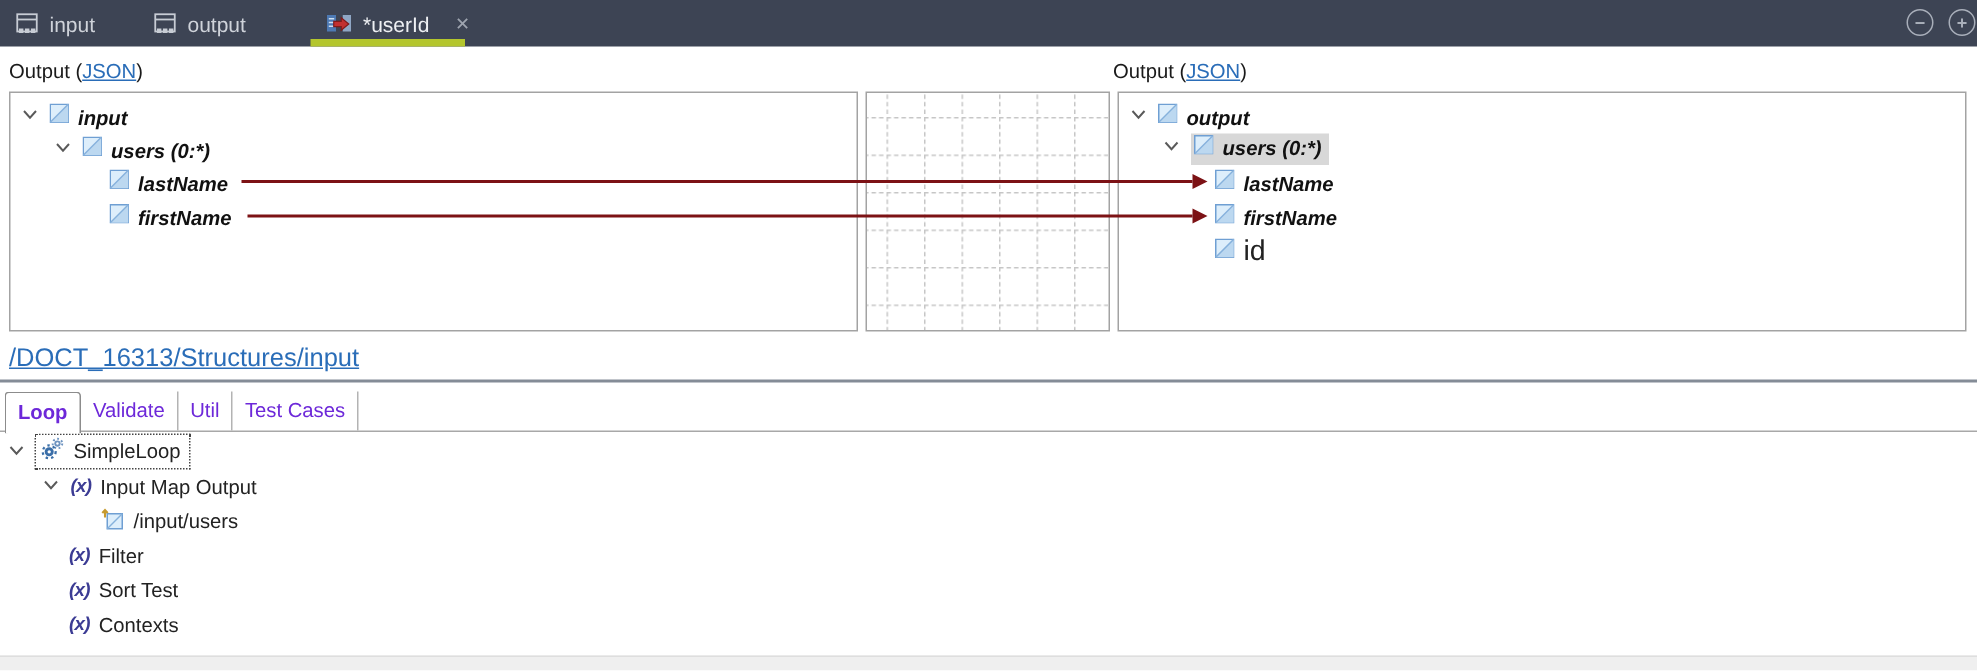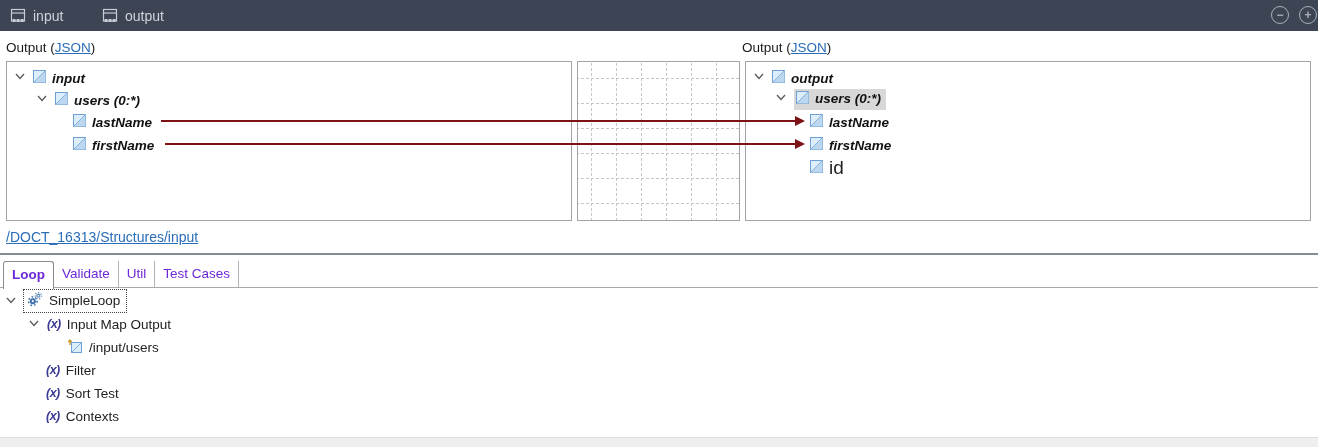--- a/index.html
+++ b/index.html
@@ -29,21 +29,21 @@
   .hl{display:flex;align-items:center;gap:6px;background:var(--selection-gray,#d8d8d8);padding:1px 5px 2px 2px;}
   .chev{flex:0 0 auto;}
   .gridpanel svg{display:block;}
 
   
   .mapline{position:absolute;height:2px;background:var(--mapping-red,#7c1215);z-index:5;}
   .maparrow{position:absolute;width:0;height:0;border-top:5px solid transparent;border-bottom:5px solid transparent;
             border-left:10px solid var(--mapping-red,#7c1215);z-index:5;}
 
   
-  .slink{position:absolute;font-size:14px;}
+  .slink{position:absolute;font-size:17px;}
 
   
   .sash{position:absolute;left:0;top:253px;width:1318px;height:2px;background:#848c97;}
 
   
   .btabs{position:absolute;left:3px;top:261px;display:flex;z-index:3;}
   .btab{font-size:13.5px;color:#6d28d9;line-height:26px;height:26px;padding:0 8px;border-right:1px solid #b3b3b3;}
   .btab.active{font-weight:bold;border:1px solid #8c8c8c;border-bottom:none;border-radius:3px 3px 0 0;
                background:#fff;height:27px;}
   .btabline{position:absolute;left:0;top:287px;width:1318px;height:1px;background:#a8a8a8;z-index:2;}
@@ -82,20 +82,35 @@
           <rect x="1.5" y="1.5" width="13" height="11.5" fill="none" stroke="#c7ccd4" stroke-width="1.2"></rect>
           <line x1="1.5" y1="5" x2="14.5" y2="5" stroke="#c7ccd4" stroke-width="1.2"></line>
           <rect x="2.6" y="11" width="3" height="3" fill="#c7ccd4"></rect>
           <rect x="6.6" y="11" width="3" height="3" fill="#c7ccd4"></rect>
           <rect x="10.6" y="11" width="3" height="3" fill="#c7ccd4"></rect>
         </svg>
       </span>
       <span>output</span>
     </div>
 
+    <div class="ttab active" style="left:207px;width:103px;padding-left:10px;box-sizing:border-box;">
+      <span class="ticon">
+        <svg width="18" height="16" viewBox="0 0 18 16">
+          <rect x="1" y="2" width="6" height="11" fill="#4d79b3"></rect>
+          <line x1="2.2" y1="4.5" x2="5.8" y2="4.5" stroke="#cfe0f2" stroke-width="1"></line>
+          <line x1="2.2" y1="7" x2="5.8" y2="7" stroke="#cfe0f2" stroke-width="1"></line>
+          <line x1="2.2" y1="9.5" x2="5.8" y2="9.5" stroke="#cfe0f2" stroke-width="1"></line>
+          <rect x="11.5" y="2" width="5.5" height="11" fill="#8fa6c4"></rect>
+          <polygon points="5.5,6.2 10.5,6.2 10.5,3.8 15.5,8 10.5,12.2 10.5,9.8 5.5,9.8" fill="#c23030" stroke="#7e1a1a" stroke-width="0.8"></polygon>
+        </svg>
+      </span>
+      <span>*userId</span>
+      <span class="tclose">✕</span>
+      <span class="underline"></span>
+    </div>
 
     <span class="circ" style="left:1271px;">−</span>
     <span class="circ" style="left:1299px;">+</span>
   </div>
 
   <div class="ptitle" style="left:6px;top:40px;">
     <span>Output (</span><a class="link">JSON</a><span>)</span>
   </div>
   <div class="ptitle" style="left:742px;top:40px;">
     <span>Output (</span><a class="link">JSON</a><span>)</span>

